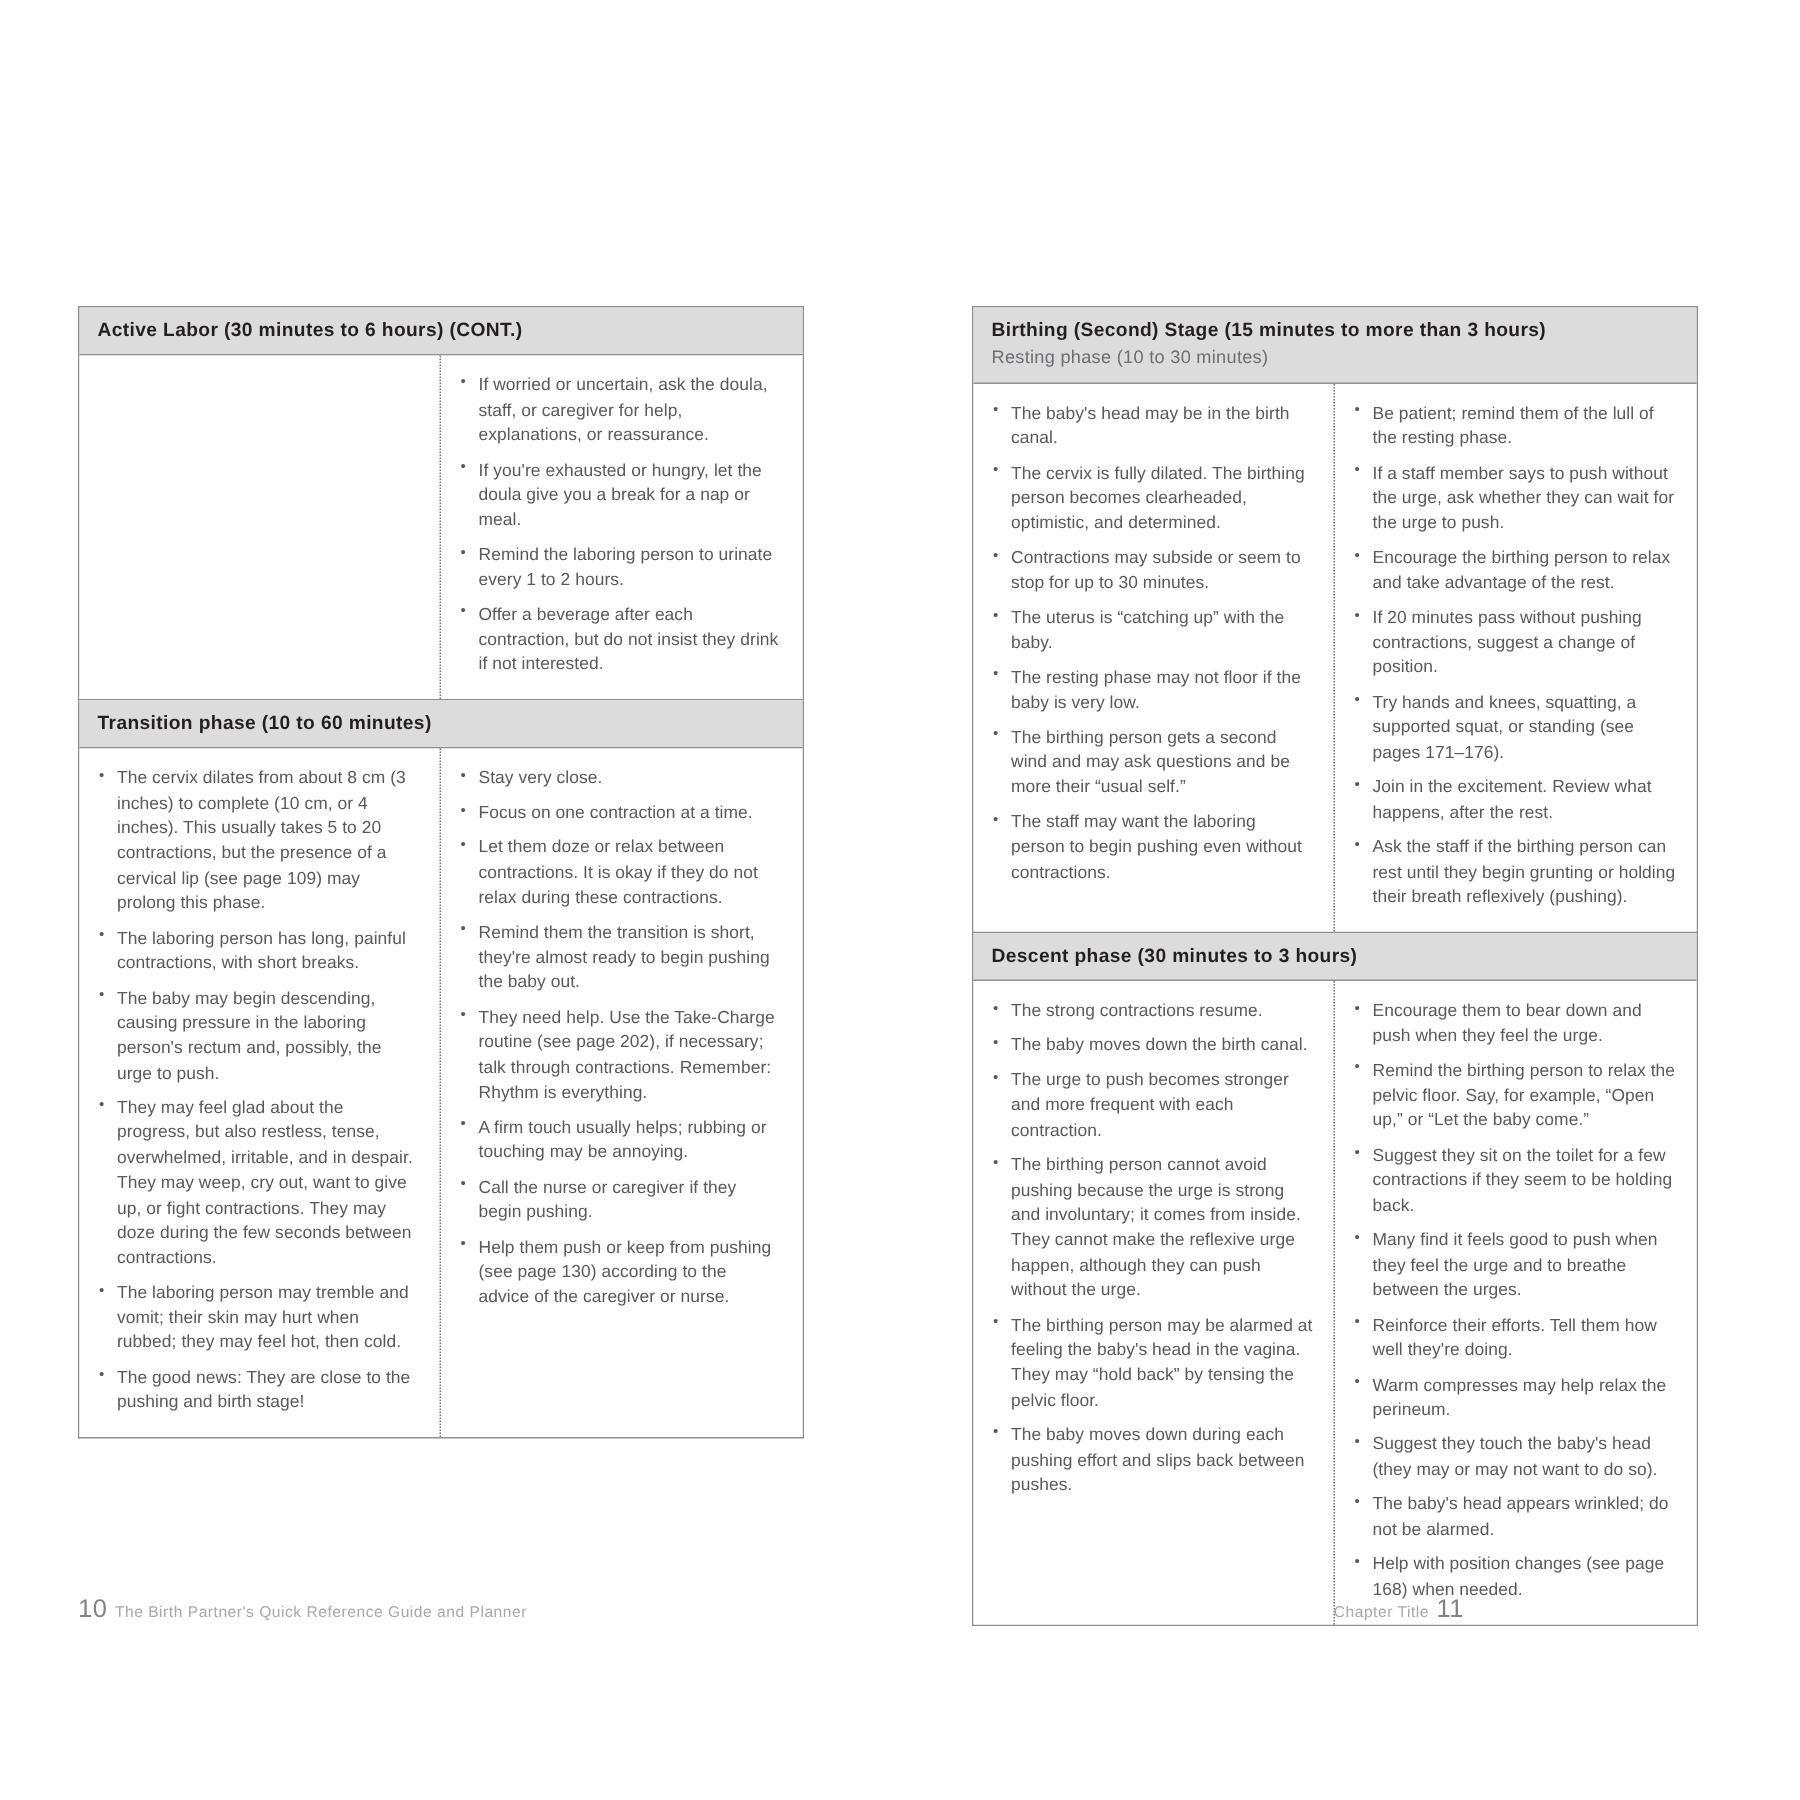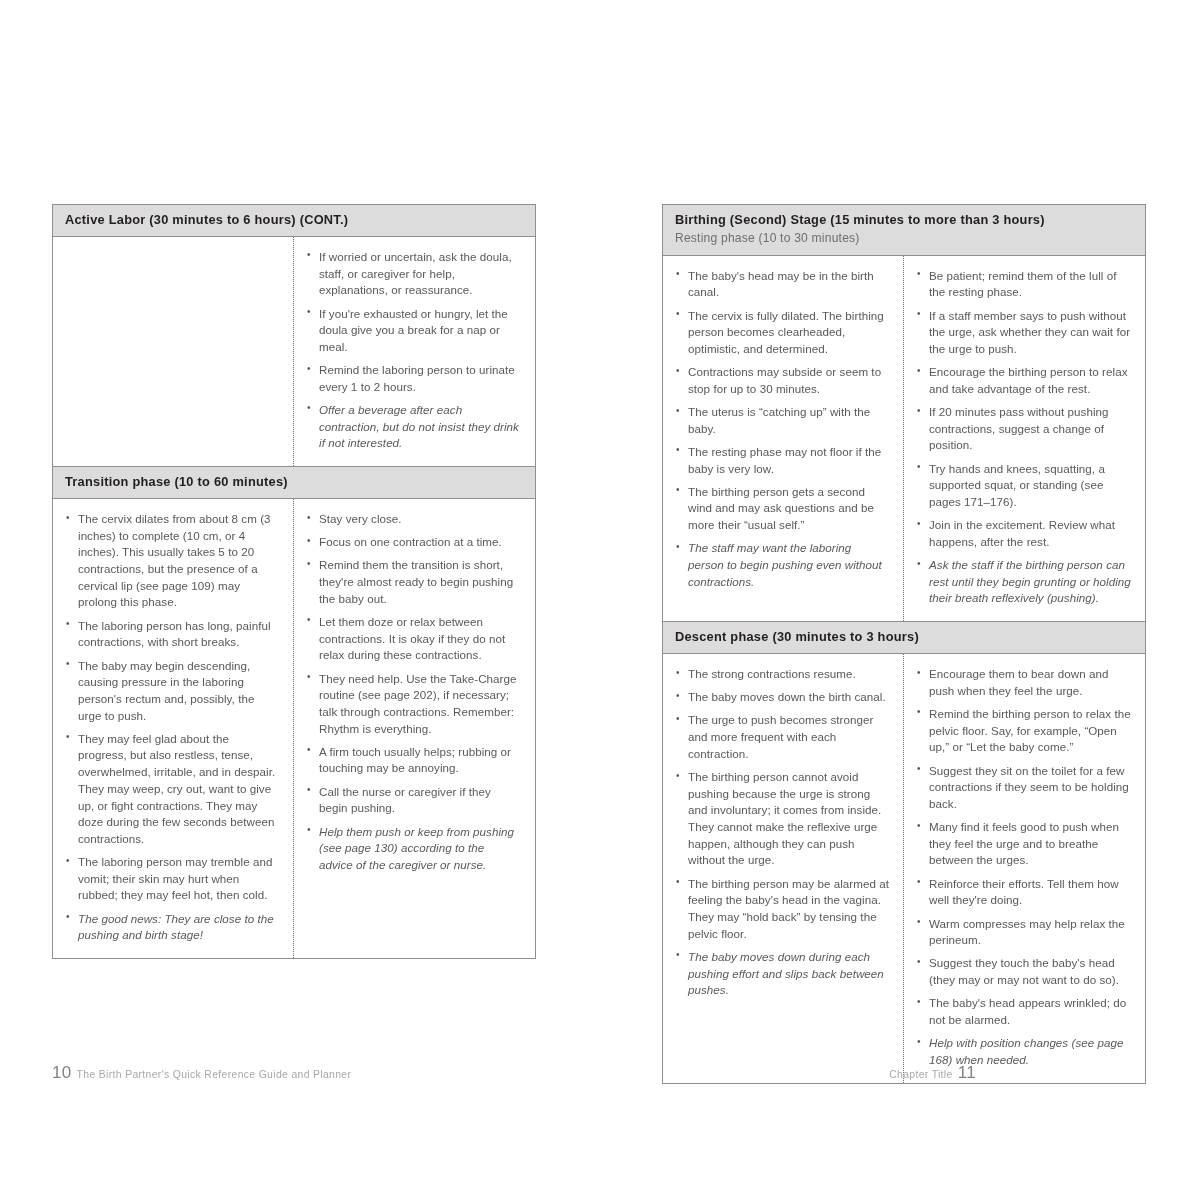--- a/index.html
+++ b/index.html
@@ -23,21 +23,21 @@
     height: 1200px;
     margin-top: 32px;
   }
 
   .page {
     position: absolute;
     top: 172px;
     width: 484px;
   }
   .page-left  { left: 52px; }
-  .page-right { left: 662px; border-radius: 22px; }
+  .page-right { left: 648px; border-radius: 22px; }
 
   
   .tbl {
     border: 1px solid #8e8f92;
     background: #ffffff;
     box-sizing: border-box;
   }
   .tbl + .tbl { border-top: none; }
 
   .hdr {
@@ -84,21 +84,21 @@
   }
   ul.blist li {
     position: relative;
     padding-left: 13px;
     margin-bottom: 6.5px;
     font-size: 11.6px;
     line-height: 1.44;
     color: #59595b;
     letter-spacing: 0.05px;
   }
-  ul.blist li:last-child { margin-bottom: 0; font-style: italic; }
+  ul.blist li:last-child { margin-bottom: 0; }
   ul.blist li::before {
     content: "\2022";
     position: absolute;
     left: 1px;
     top: -0.5px;
     font-size: 10px;
     color: #59595b;
   }
 
   
@@ -158,22 +158,22 @@
             <li>The baby may begin descending, causing pressure in the laboring person's rectum and, possibly, the urge to push.</li>
             <li>They may feel glad about the progress, but also restless, tense, overwhelmed, irritable, and in despair. They may weep, cry out, want to give up, or fight contractions. They may doze during the few seconds between contractions.</li>
             <li>The laboring person may tremble and vomit; their skin may hurt when rubbed; they may feel hot, then cold.</li>
             <li>The good news: They are close to the pushing and birth stage!</li>
           </ul>
         </div>
         <div class="col">
           <ul class="blist">
             <li>Stay very close.</li>
             <li>Focus on one contraction at a time.</li>
+            <li>Let them doze or relax between contractions. It is okay if they do not relax during these contractions.</li>
             <li>Remind them the transition is short, they're almost ready to begin pushing the baby out.</li>
-            <li>Let them doze or relax between contractions. It is okay if they do not relax during these contractions.</li>
             <li>They need help. Use the Take-Charge routine (see page 202), if necessary; talk through contractions. Remember: Rhythm is everything.</li>
             <li>A firm touch usually helps; rubbing or touching may be annoying.</li>
             <li>Call the nurse or caregiver if they begin pushing.</li>
             <li>Help them push or keep from pushing (see page 130) according to the advice of the caregiver or nurse.</li>
           </ul>
         </div>
       </div>
     </div>
 
   </div>

